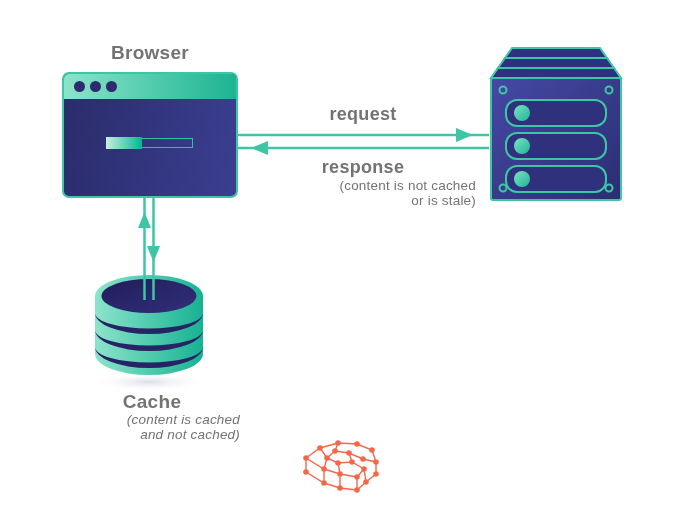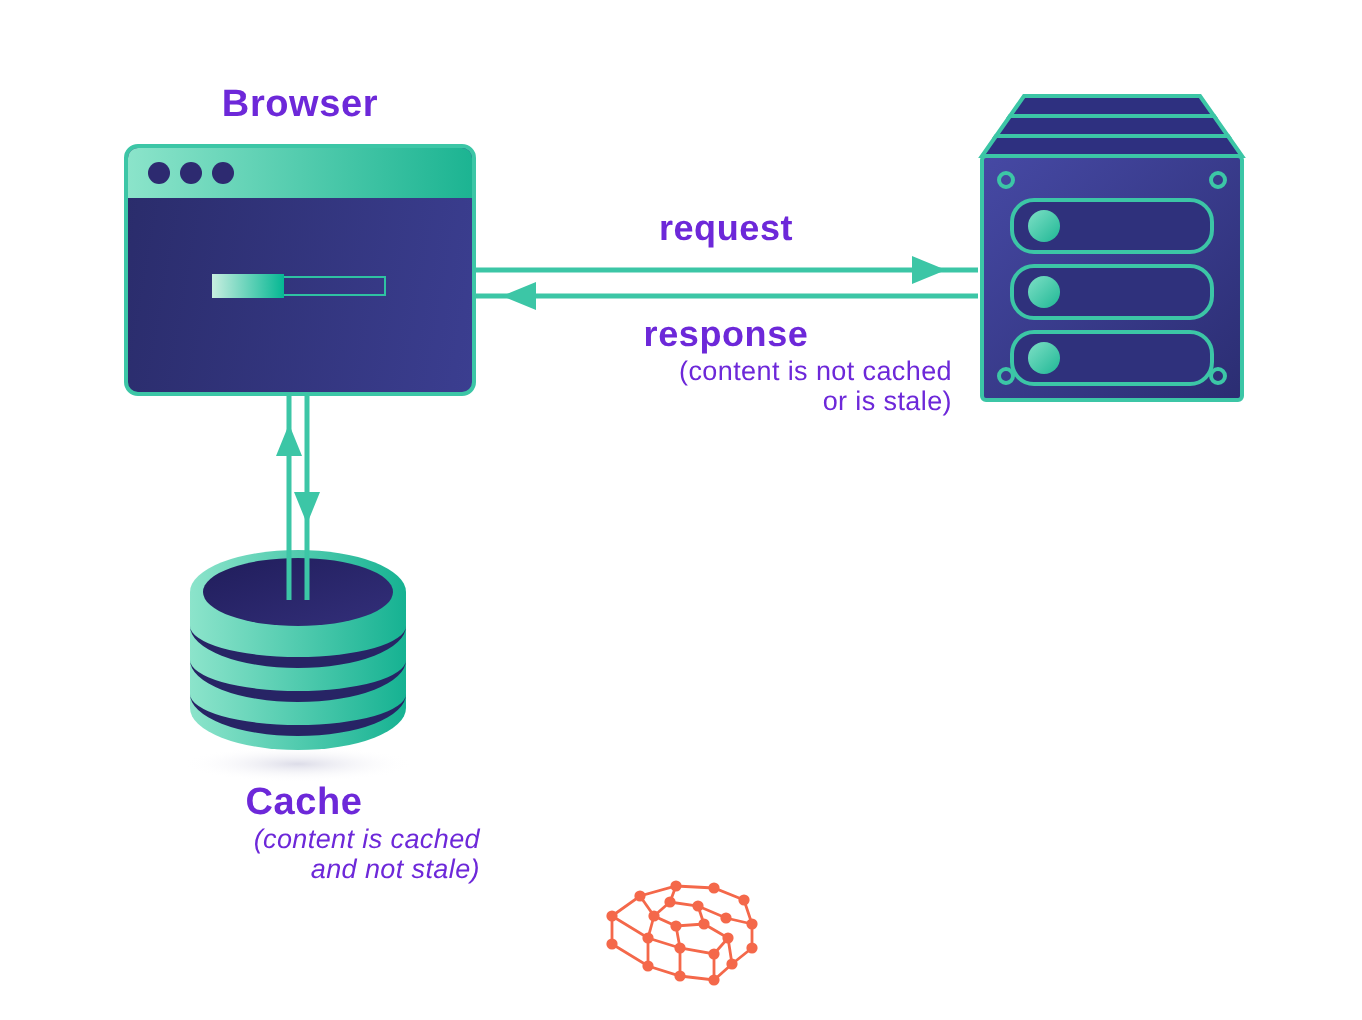--- a/index.html
+++ b/index.html
@@ -1,18 +1,18 @@
 <!DOCTYPE html>
 <html><head>
 <meta charset="utf-8">
 <style>
   html,body{margin:0;padding:0;background:#ffffff;}
   .canvas{
     position:relative;width:681px;height:510px;background:#ffffff;overflow:hidden;
-    font-family:"Liberation Sans","DejaVu Sans",sans-serif;color:#6d28d9;
+    font-family:"Liberation Sans","DejaVu Sans",sans-serif;color:#737373;
   }
   .abs{position:absolute;}
   .node-title{font-size:19px;font-weight:bold;text-align:center;letter-spacing:.3px;}
   .flow-label{font-size:18px;font-weight:bold;text-align:center;letter-spacing:.3px;}
   .note{font-size:13.5px;font-weight:400;text-align:right;line-height:15px;letter-spacing:.2px;}
   
   .browser-window{
     left:62px;top:72px;width:176px;height:126px;
     border:2px solid #3cc6a6;border-radius:7px;overflow:hidden;
     background:linear-gradient(100deg,#2a2c6b 0%,#3b3e90 100%);
@@ -161,21 +161,21 @@
   <div class="abs flow-label" style="left:250px;top:104px;width:226px;">request</div>
   <div class="abs flow-label" style="left:250px;top:157px;width:226px;">response</div>
   <div class="abs note" style="left:250px;top:178px;width:226px;">
     <div>(content is not cached</div>
     <div>or is stale)</div>
   </div>
 
   <div class="abs node-title" style="left:64px;top:391px;width:176px;">Cache</div>
   <div class="abs note" style="left:64px;top:412px;width:176px;font-style:italic;">
     <div>(content is cached</div>
-    <div>and not stale)</div>
+    <div>and not cached)</div>
   </div>
 
   <svg class="abs" style="left:299px;top:436px;" width="84" height="62" viewBox="0 0 84 62">
     <g stroke="#f4684a" stroke-width="1.4" fill="none" stroke-linecap="round">
 
       <polyline points="7,22 21,12 39,7 58,8 73,14 77,26"></polyline>
 
       <polyline points="77,26 64,23 50,17 36,15 28,22 39,27 53,26 65,33"></polyline>
 
       <polyline points="65,33 58,41 41,38 25,33 7,22"></polyline>

